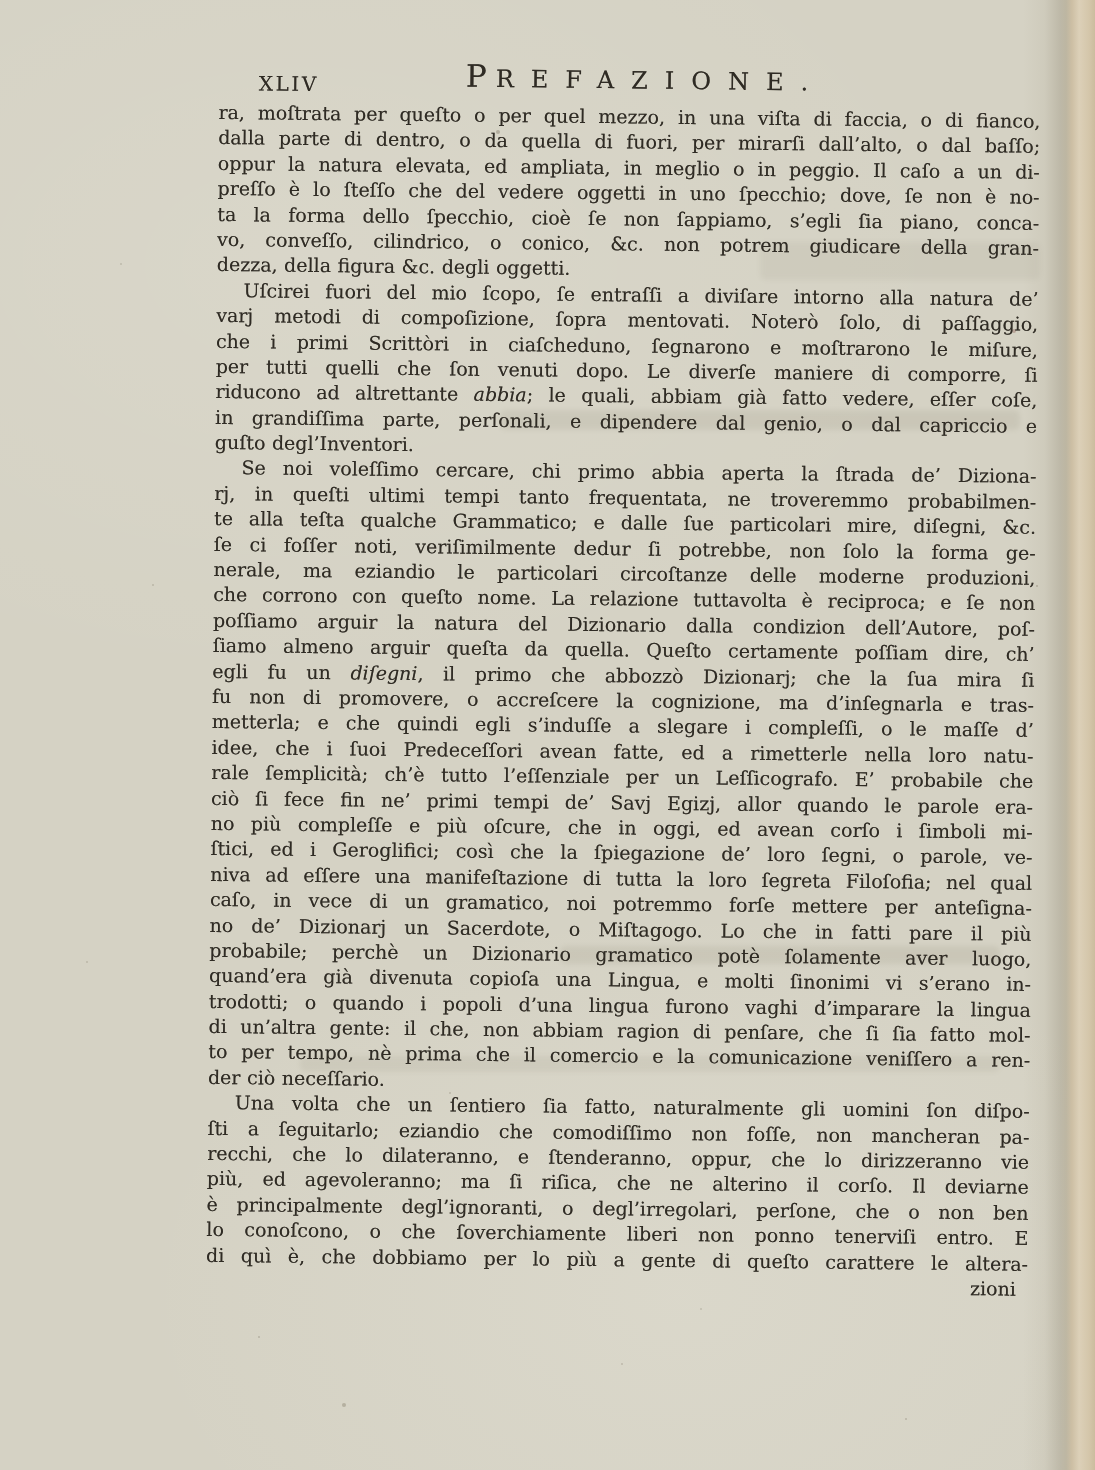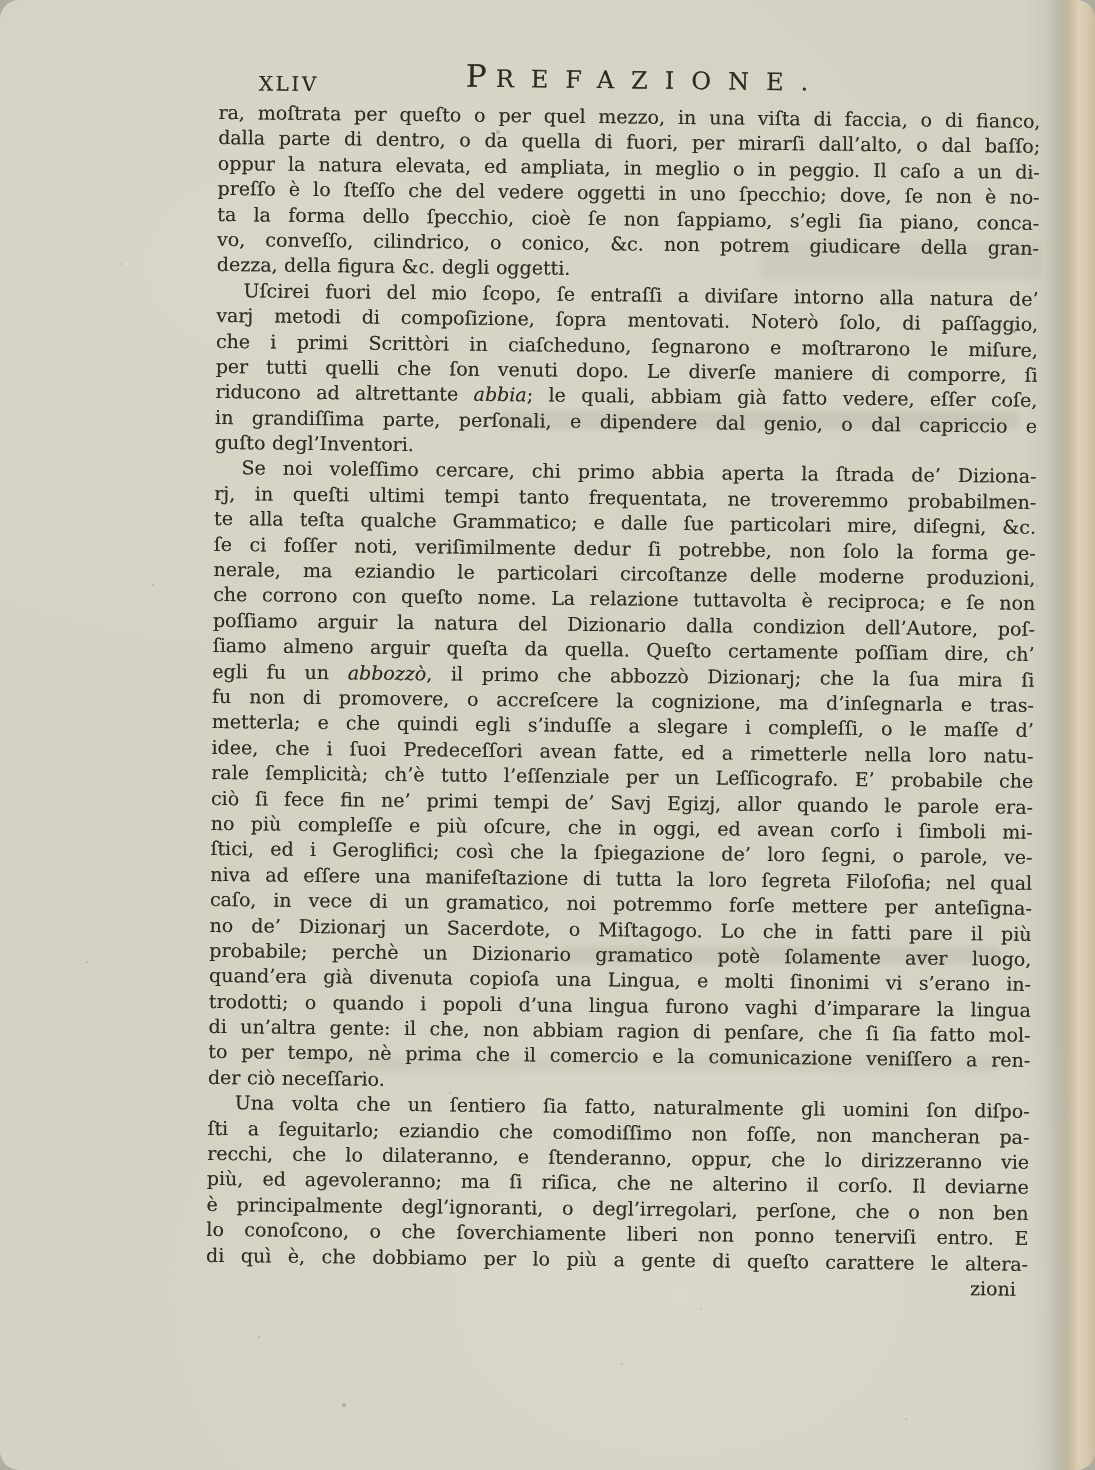--- a/index.html
+++ b/index.html
@@ -7,21 +7,20 @@
     width:1095px; height:1470px; overflow:hidden;
     font-family:"DejaVu Serif", serif;
     background:#b0aca0;
   }
   .page-scan {
     position:relative; width:1095px; height:1470px; overflow:hidden;
     background:
       radial-gradient(1100px 700px at 28% 18%, rgba(255,255,248,0.10), transparent 62%),
       radial-gradient(900px 650px at 62% 88%, rgba(238,236,226,0.22), transparent 60%),
       #d5d2c4;
-    border-radius: 19px;
   }
   
   .page-edge {
     position:absolute; top:0; right:0; width:72px; height:100%;
     background:linear-gradient(90deg,
       rgba(150,140,115,0) 0%,
       rgba(150,140,115,0.10) 30%,
       rgba(128,118,94,0.28) 52%,
       rgba(160,148,120,0.45) 60%,
       #cdbfa4 68%,
@@ -115,21 +114,21 @@
         </div>
         <div class="paragraph">
           <div class="line indent">Se noi voleſſimo cercare, chi primo abbia aperta la ſtrada de’ Diziona-</div>
           <div class="line">rj, in queſti ultimi tempi tanto frequentata, ne troveremmo probabilmen-</div>
           <div class="line">te alla teſta qualche Grammatico; e dalle ſue particolari mire, diſegni, &amp;c.</div>
           <div class="line">ſe ci foſſer noti, veriſimilmente dedur ſi potrebbe, non ſolo la forma ge-</div>
           <div class="line">nerale, ma eziandio le particolari circoſtanze delle moderne produzioni,</div>
           <div class="line">che corrono con queſto nome. La relazione tuttavolta è reciproca; e ſe non</div>
           <div class="line">poſſiamo arguir la natura del Dizionario dalla condizion dell’Autore, poſ-</div>
           <div class="line">ſiamo almeno arguir queſta da quella. Queſto certamente poſſiam dire, ch’</div>
-          <div class="line">egli fu un <i>abbozzò</i>, il primo che abbozzò Dizionarj; che la ſua mira ſi</div>
+          <div class="line">egli fu un <i>diſegni</i>, il primo che abbozzò Dizionarj; che la ſua mira ſi</div>
           <div class="line">fu non di promovere, o accreſcere la cognizione, ma d’inſegnarla e tras-</div>
           <div class="line">metterla; e che quindi egli s’induſſe a slegare i compleſſi, o le maſſe d’</div>
           <div class="line">idee, che i ſuoi Predeceſſori avean fatte, ed a rimetterle nella loro natu-</div>
           <div class="line">rale ſemplicità; ch’è tutto l’eſſenziale per un Leſſicografo. E’ probabile che</div>
           <div class="line">ciò ſi fece fin ne’ primi tempi de’ Savj Egizj, allor quando le parole era-</div>
           <div class="line">no più compleſſe e più oſcure, che in oggi, ed avean corſo i ſimboli mi-</div>
           <div class="line">ſtici, ed i Geroglifici; così che la ſpiegazione de’ loro ſegni, o parole, ve-</div>
           <div class="line">niva ad eſſere una manifeſtazione di tutta la loro ſegreta Filoſofia; nel qual</div>
           <div class="line">caſo, in vece di un gramatico, noi potremmo forſe mettere per anteſigna-</div>
           <div class="line">no de’ Dizionarj un Sacerdote, o Miſtagogo. Lo che in fatti pare il più</div>

